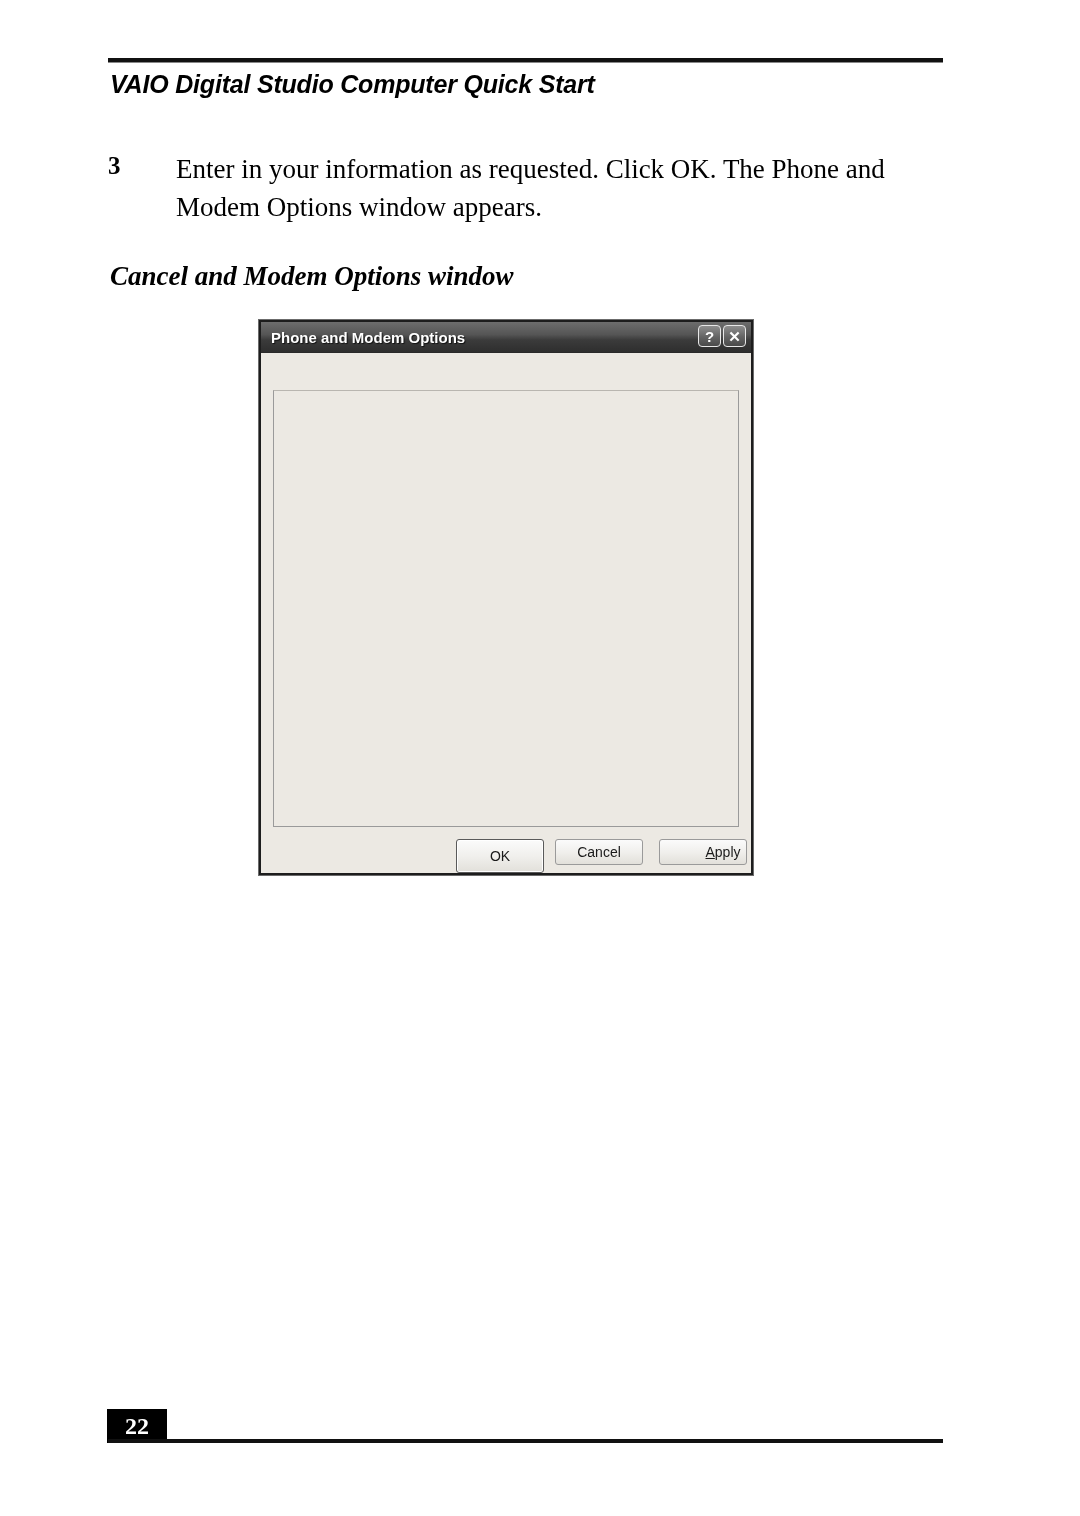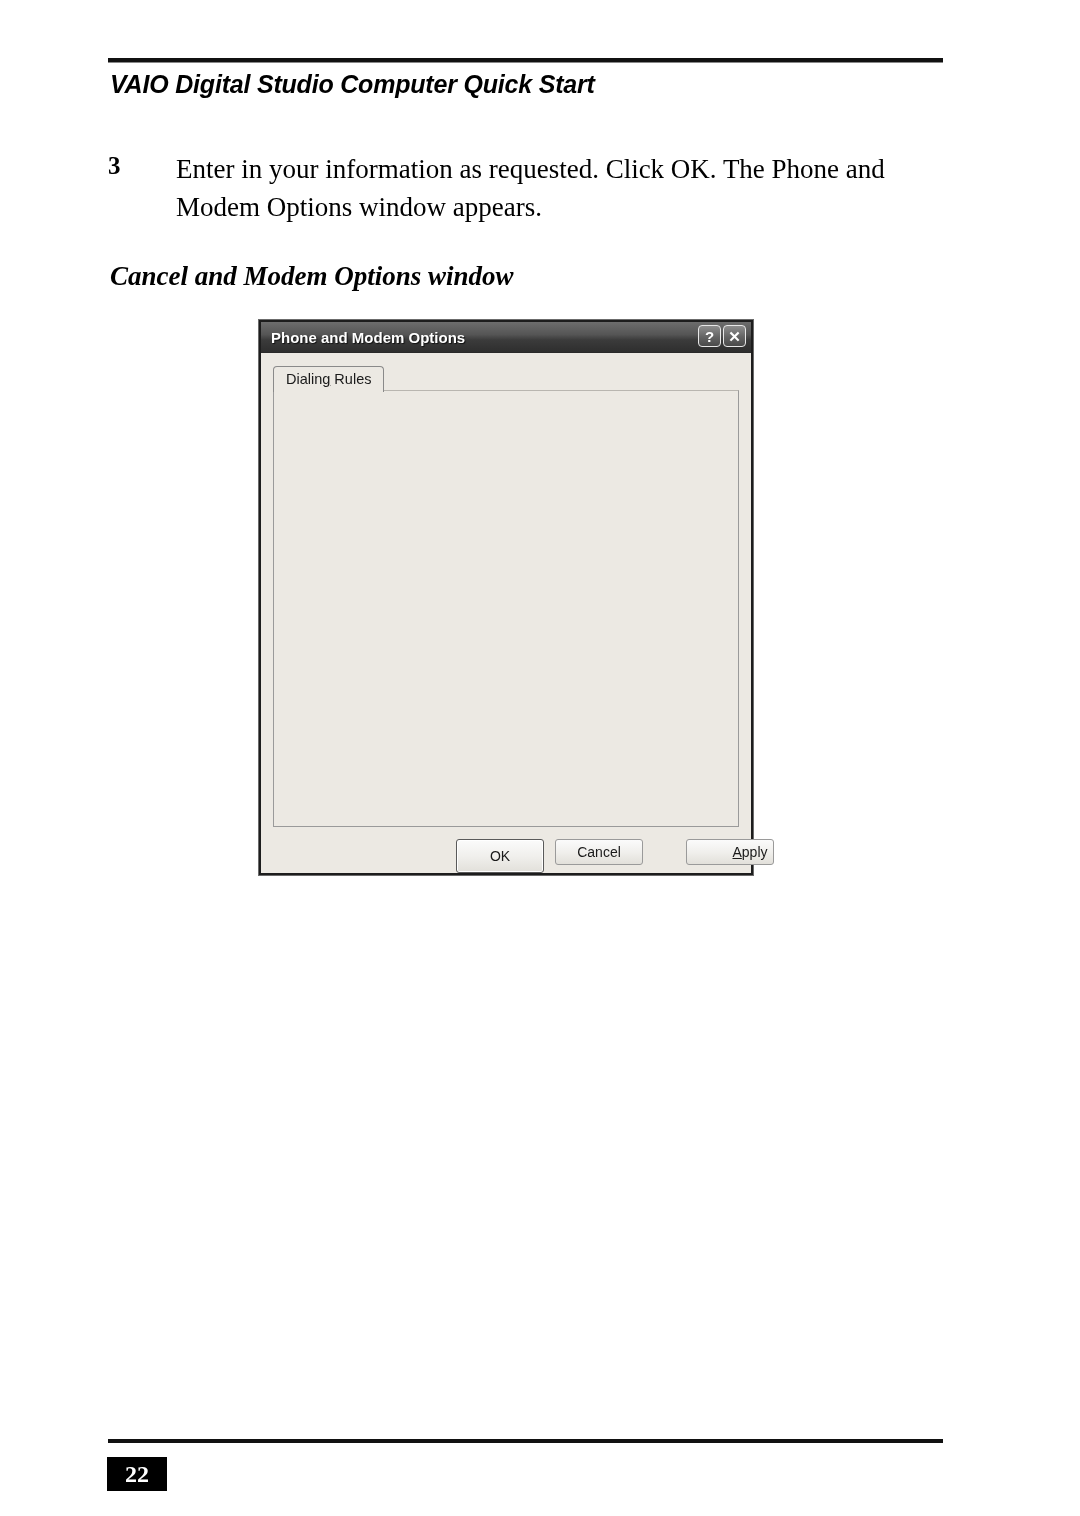--- a/index.html
+++ b/index.html
@@ -80,21 +80,20 @@
     width: 60px;
     height: 34px;
     background: #000000;
     color: #ffffff;
     font-family: "Liberation Serif", serif;
     font-weight: bold;
     font-size: 24px;
     display: flex;
     align-items: center;
     justify-content: center;
-    margin-top: 48px;
   }
 
   
   #dialog {
     position: absolute;
     left: 259px;
     top: 320px;
     width: 494px;
     height: 555px;
     background: #ece9e3;
@@ -293,21 +292,21 @@
     border: 1px solid #5a5a5a;
     box-shadow: inset 0 0 0 1px #ffffff;
   }
 
   #btn-new    { left: 440px; top: 701px; width: 85px; height: 26px; }
   #btn-edit   { left: 538px; top: 701px; width: 85px; height: 26px; }
   #btn-delete { left: 636px; top: 701px; width: 85px; height: 26px; }
 
   #btn-ok     { left: 456px; top: 839px; width: 88px; height: 34px; }
   #btn-cancel { left: 555px; top: 839px; width: 88px; height: 26px; }
-  #btn-apply  { left: 686px; top: 839px; width: 88px; height: 26px; padding-left: 40px; }
+  #btn-apply  { left: 659px; top: 839px; width: 88px; height: 26px; padding-left: 40px; }
 </style>
 </head>
 <body>
 
 <div id="header-rule" class="page-rule"></div>
 
 <div id="running-head">VAIO Digital Studio Computer Quick Start</div>
 
 <div id="step-block">
   <div id="step-number">3</div>
@@ -319,25 +318,20 @@
 <div id="dialog">
 
   <div id="title-bar">
     <span id="title-text">Phone and Modem Options</span>
     <span class="titlebar-buttons">
       <span class="tb-btn">?</span>
       <span class="tb-btn">✕</span>
     </span>
   </div>
 
-  <div id="tab-strip">
-    <div id="tab-dialing-rules">
-      <span>Dialin<span class="accel">g</span> Rules</span>
-    </div>
-  </div>
 
   <div id="tab-panel"></div>
 </div>
 
 <div id="info-row" style="left:300px; top:404px;">
   <svg id="modem-icon" viewBox="0 0 50 44">
 
     <path d="M14 27 L40 22 L47 28 L21 35 Z" fill="#cfcfcf" stroke="#5a5a5a" stroke-width="1"></path>
     <path d="M14 27 L21 35 L21 39 L14 31 Z" fill="#9a9a9a" stroke="#5a5a5a" stroke-width="1"></path>
     <path d="M21 35 L47 28 L47 32 L21 39 Z" fill="#b0b0b0" stroke="#5a5a5a" stroke-width="1"></path>

